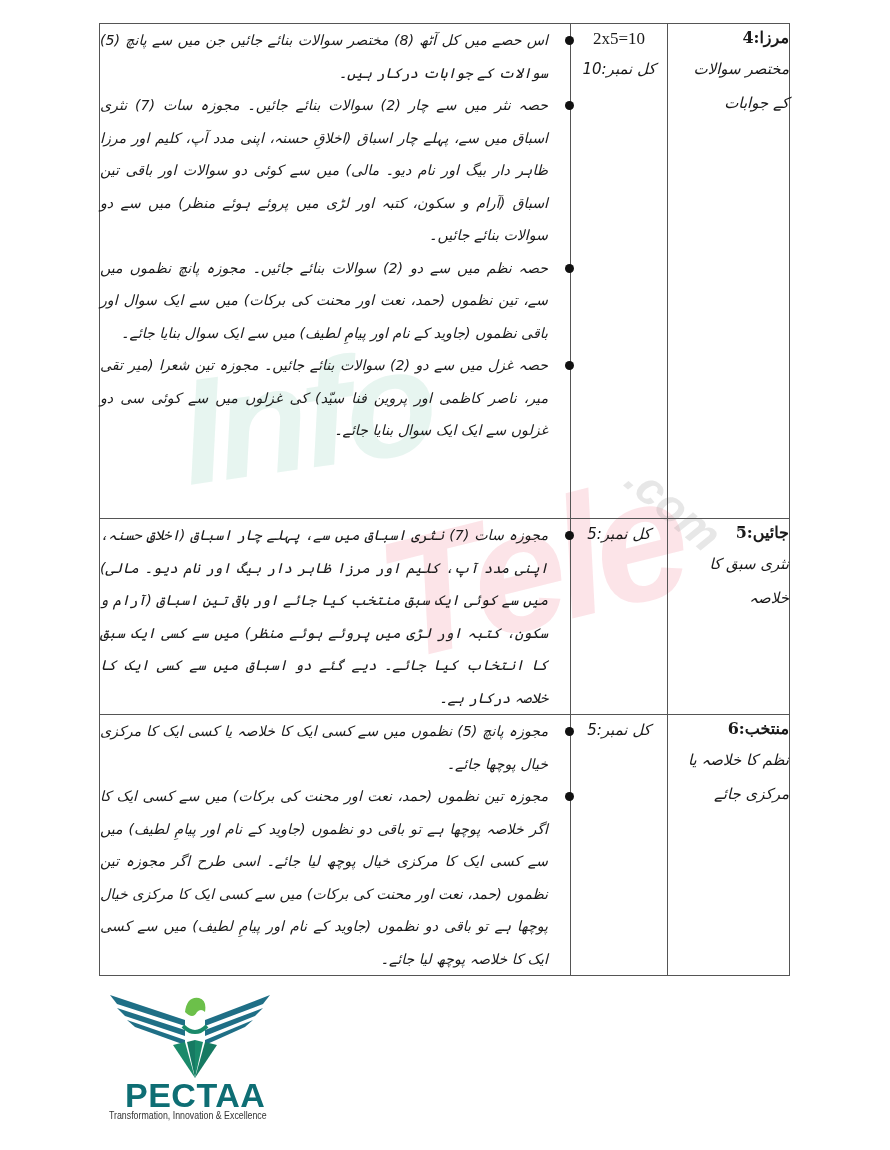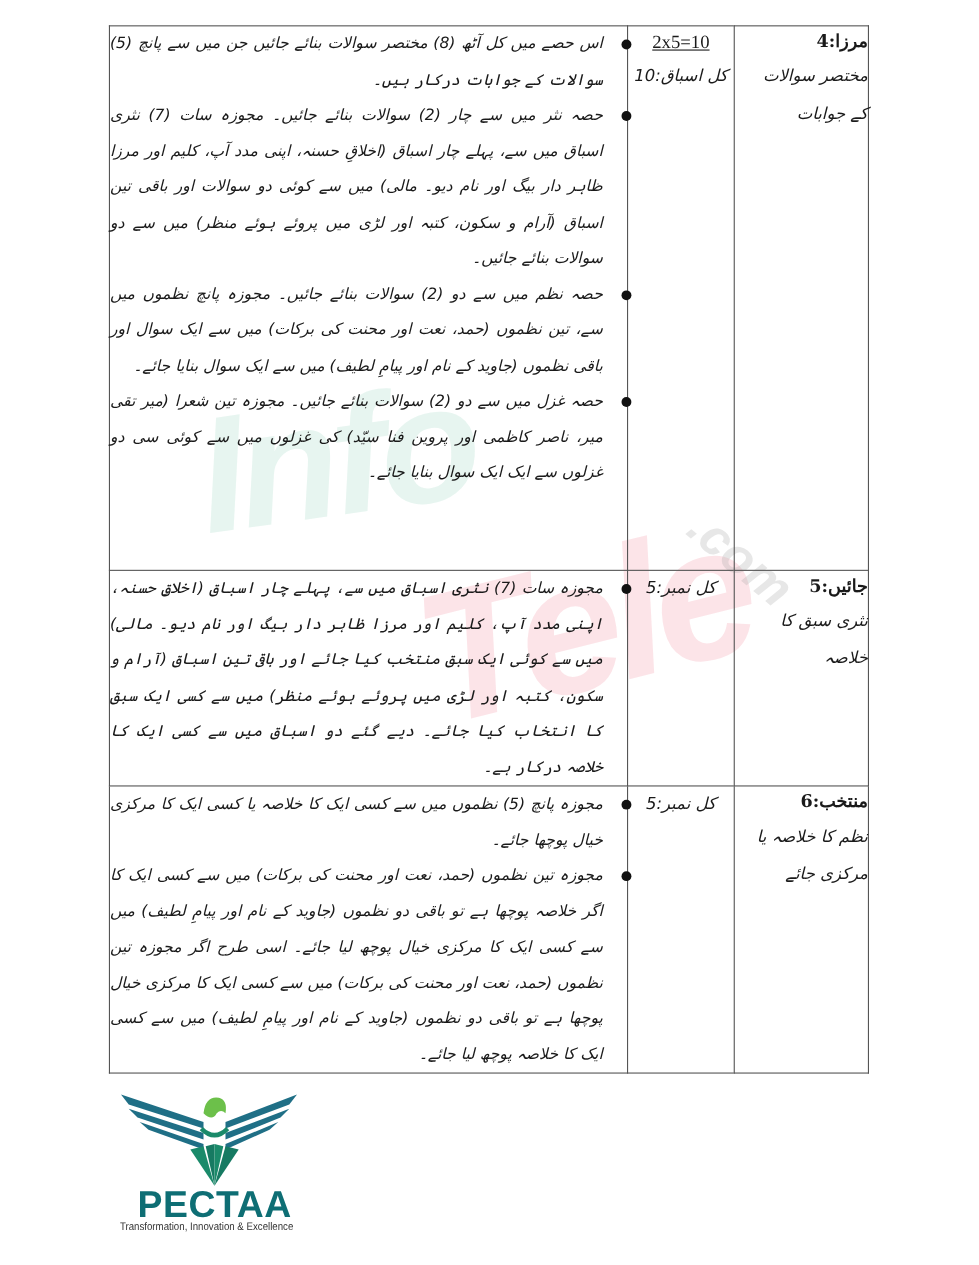--- a/index.html
+++ b/index.html
@@ -12,21 +12,21 @@
   .wm-3 { left:440px; top:150px; font-size:46px; color:rgba(160,160,160,0.25); transform:rotate(40deg); }
 
   table.scheme { position:absolute; left:99px; top:23px; width:691px; border-collapse:collapse; z-index:1; direction:rtl; }
   table.scheme td { border:1.5px solid #555; vertical-align:top; padding:0; }
   td.q-col { width:121px; padding:12px 8px 0 6px; }
   td.m-col { width:96px; text-align:center; padding-top:12px; }
   td.d-col { padding:10px 8px 6px 6px; }
 
   .q-title { font-family:"DejaVu Serif", serif; font-weight:bold; font-size:16px; line-height:28px; text-align:right; }
   .q-sub { font-size:15px; line-height:34px; text-align:right; font-style:italic;margin-left:16px; }
-  .marks { font-family:"Liberation Serif", serif; font-size:17px; line-height:30px;text-decoration:underline; }
+  .marks { font-family:"Liberation Serif", serif; font-size:17px; line-height:30px; }
   .marks-ur { font-size:15px; font-style:italic; line-height:30px; }
 
   ul.points { margin:0; padding:0 22px 0 0; list-style:none; }
   ul.points li { position:relative; font-size:14.2px; line-height:32.5px; text-align:justify; text-align-last:right; font-style:italic; }
   ul.points li .bullet { position:absolute; right:-26px; top:12px; width:9px; height:9px; border-radius:50%; background:#111; }
 
   .logo { position:absolute; left:105px; top:990px; width:180px; height:140px; z-index:1; }
   .logo-name { position:absolute; left:20px; top:86px; font-family:"Liberation Sans", sans-serif; font-weight:bold;
                font-size:34px; color:#0e6e74; letter-spacing:0.5px; }
   .logo-tag { position:absolute; left:4px; top:120px; font-family:"Liberation Sans", sans-serif; font-size:10px; color:#333; white-space:nowrap; transform:scaleX(0.88); transform-origin:left; }
@@ -42,21 +42,21 @@
 
 <table class="scheme">
   <tbody>
       <tr style="height:495px;">
     <td class="q-col">
       <div class="q-title">مرزا:4</div>
       <div class="q-sub">مختصر سوالات کے جوابات</div>
     </td>
     <td class="m-col">
       <div class="marks" style="direction:ltr;">2x5=10</div>
-      <div class="marks-ur">کل اسباق:10</div>
+      <div class="marks-ur">کل نمبر:10</div>
     </td>
     <td class="d-col">
       <ul class="points">
         <li><span class="bullet"></span><span>اس حصے میں کل آٹھ (8) مختصر سوالات بنائے جائیں جن میں سے پانچ (5) سوالات کے جوابات درکار ہیں۔</span></li>
         <li><span class="bullet"></span><span>حصہ نثر میں سے چار (2) سوالات بنائے جائیں۔ مجوزہ سات (7) نثری اسباق میں سے، پہلے چار اسباق (اخلاقِ حسنہ، اپنی مدد آپ، کلیم اور مرزا ظاہر دار بیگ اور نام دیو۔ مالی) میں سے کوئی دو سوالات اور باقی تین اسباق (آرام و سکون، کتبہ اور لڑی میں پروئے ہوئے منظر) میں سے دو سوالات بنائے جائیں۔</span></li>
         <li><span class="bullet"></span><span>حصہ نظم میں سے دو (2) سوالات بنائے جائیں۔ مجوزہ پانچ نظموں میں سے، تین نظموں (حمد، نعت اور محنت کی برکات) میں سے ایک سوال اور باقی نظموں (جاوید کے نام اور پیامِ لطیف) میں سے ایک سوال بنایا جائے۔</span></li>
         <li><span class="bullet"></span><span>حصہ غزل میں سے دو (2) سوالات بنائے جائیں۔ مجوزہ تین شعرا (میر تقی میر، ناصر کاظمی اور پروین فنا سیّد) کی غزلوں میں سے کوئی سی دو غزلوں سے ایک ایک سوال بنایا جائے۔</span></li>
       </ul>
     </td>
   </tr>

